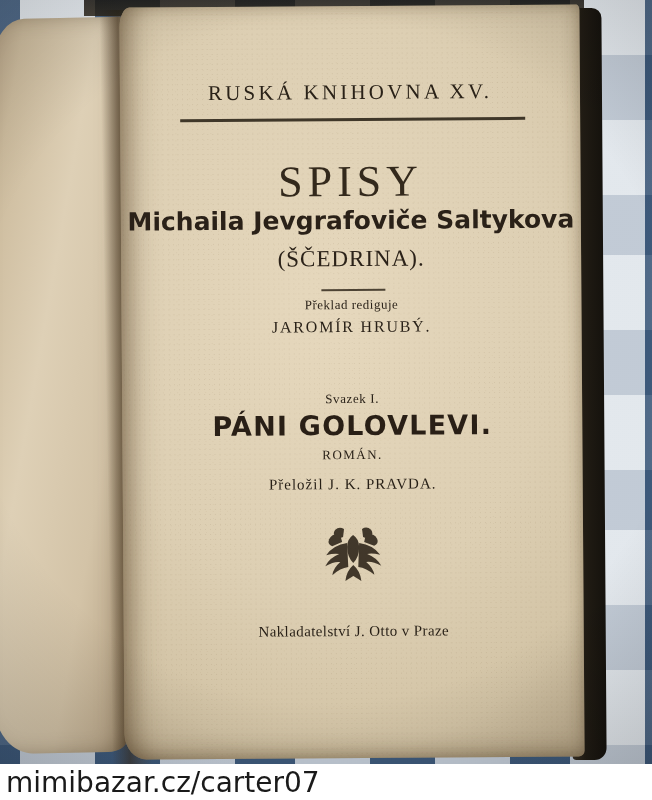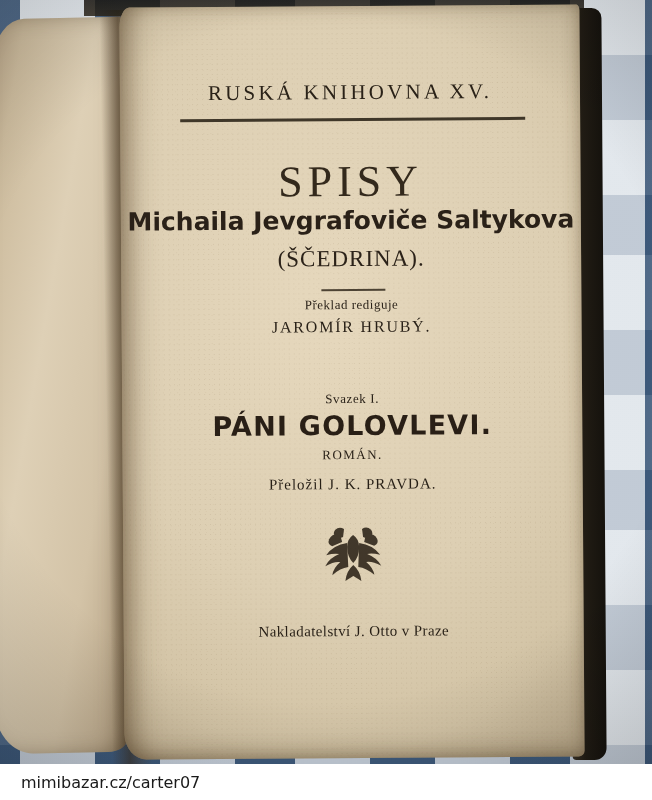--- a/index.html
+++ b/index.html
@@ -271,23 +271,23 @@
     bottom: 0;
     width: 652px;
     height: 36px;
     background: #ffffff;
     z-index: 70;
     display: flex;
     align-items: center;
   }
   #watermark-text {
     font-family: "DejaVu Sans", sans-serif;
-    font-size: 16px;
+    font-size: 28px;
     color: #1a1a1a;
-    padding-left: 21px;
+    padding-left: 6px;
     letter-spacing: 0px;
     font-weight: 400;
   }
 </style>
 </head>
 <body>
 
 <div id="photo">
 
   <div id="book">

